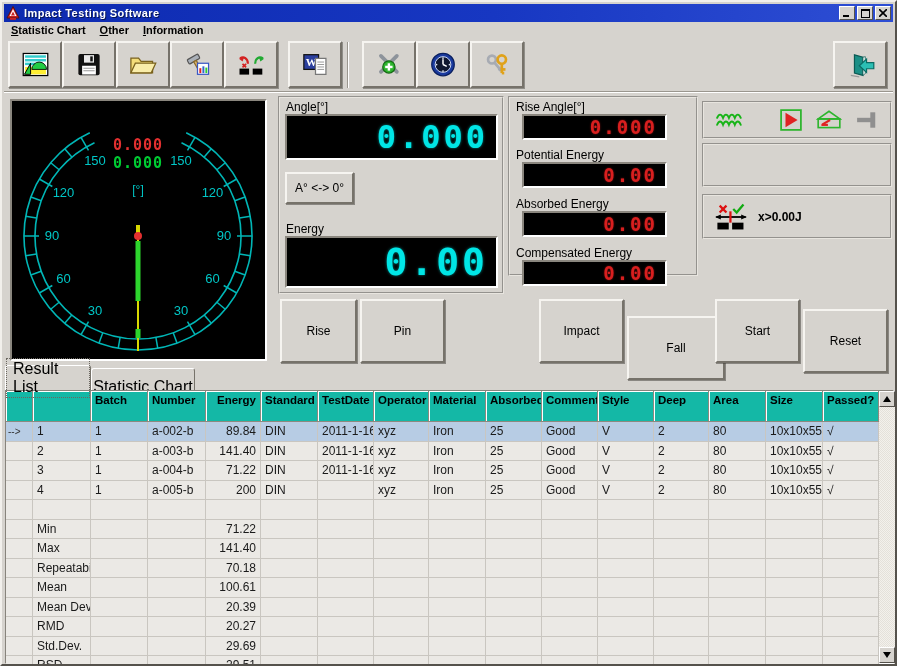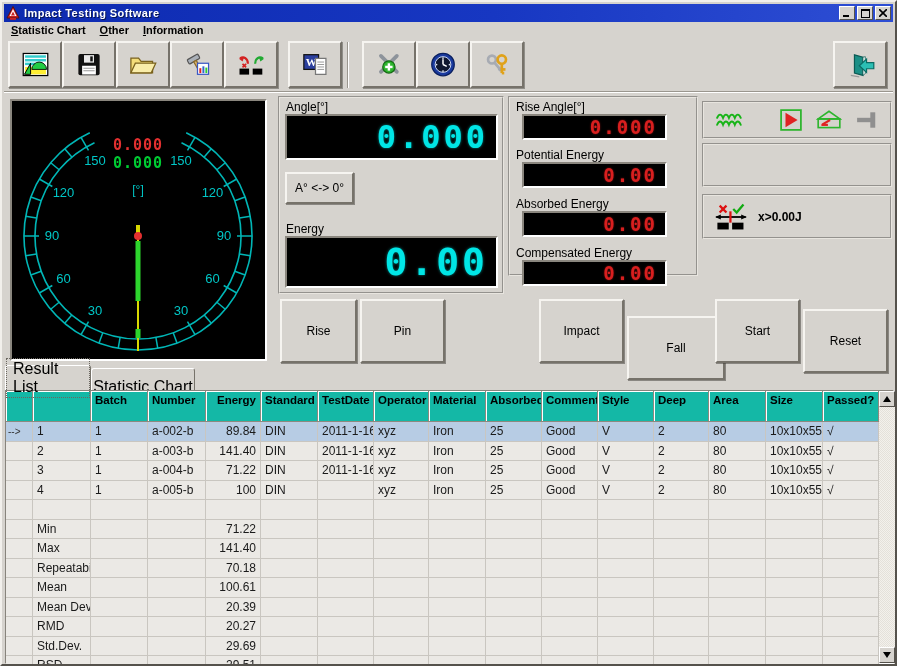--- a/index.html
+++ b/index.html
@@ -485,21 +485,21 @@
             <div class="td c12" data-name="table-cell">2</div>
             <div class="td c13" data-name="table-cell">80</div>
             <div class="td c14" data-name="table-cell">10x10x55</div>
             <div class="td c15" data-name="table-cell">√</div>
           </div>
           <div class="tr" data-name="table-row">
             <div class="td c0" data-name="table-cell"></div>
             <div class="td c1" data-name="table-cell">4</div>
             <div class="td c2" data-name="table-cell">1</div>
             <div class="td c3" data-name="table-cell">a-005-b</div>
-            <div class="td c4" data-name="table-cell">100</div>
+            <div class="td c4" data-name="table-cell">200</div>
             <div class="td c5" data-name="table-cell">DIN</div>
             <div class="td c6" data-name="table-cell"></div>
             <div class="td c7" data-name="table-cell">xyz</div>
             <div class="td c8" data-name="table-cell">Iron</div>
             <div class="td c9" data-name="table-cell">25</div>
             <div class="td c10" data-name="table-cell">Good</div>
             <div class="td c11" data-name="table-cell">V</div>
             <div class="td c12" data-name="table-cell">2</div>
             <div class="td c13" data-name="table-cell">80</div>
             <div class="td c14" data-name="table-cell">10x10x55</div>

